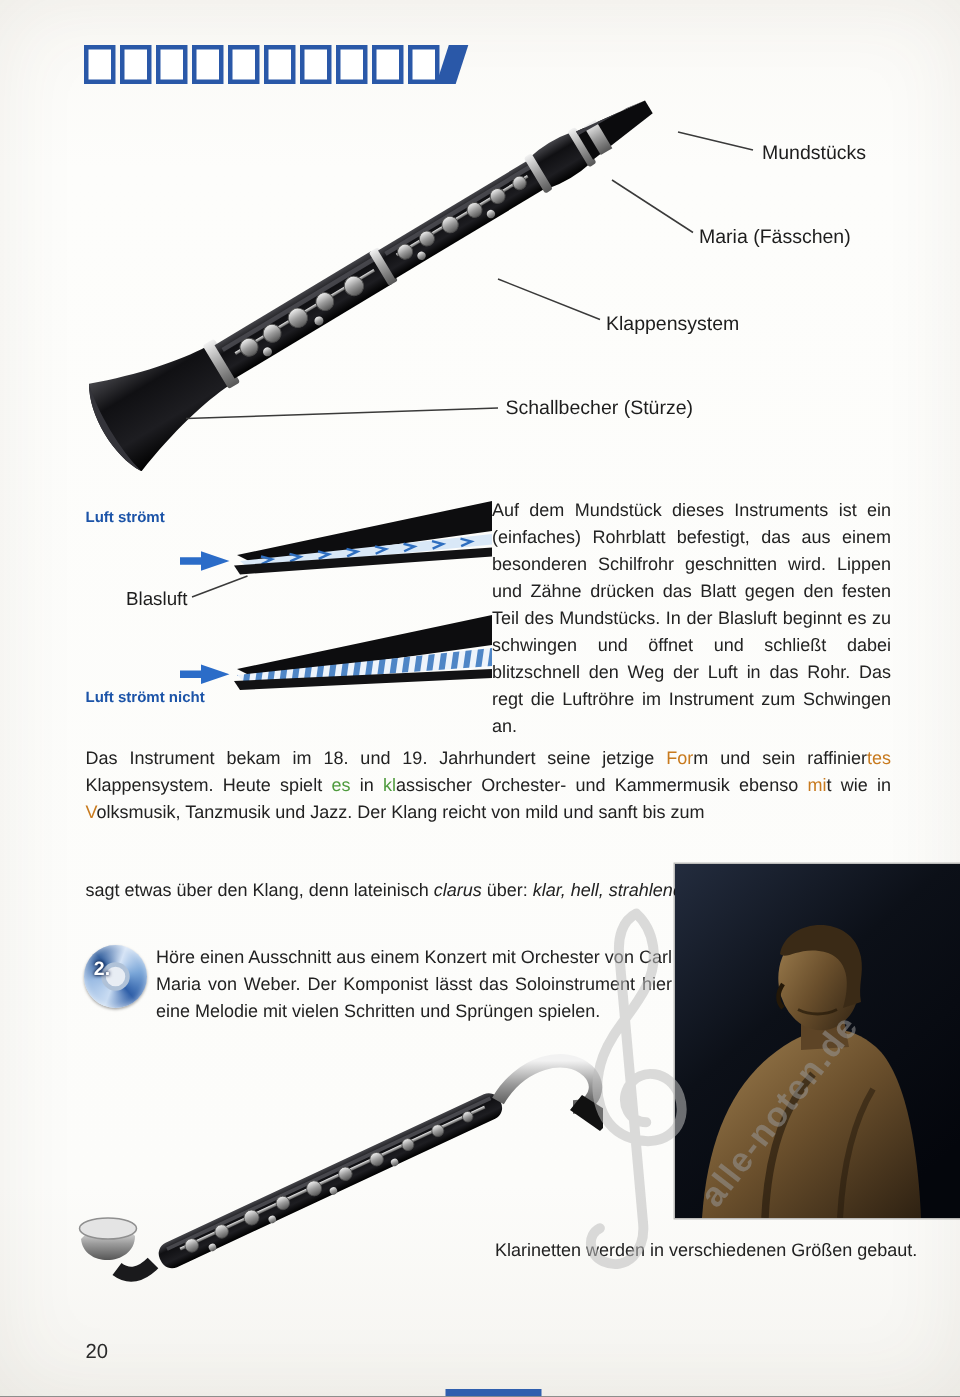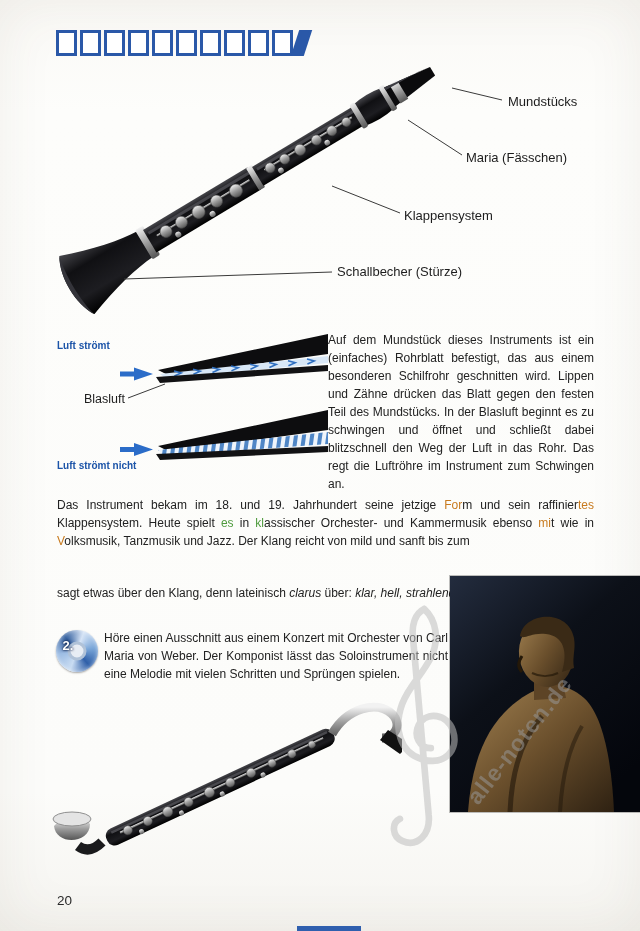--- a/index.html
+++ b/index.html
@@ -181,21 +181,21 @@
 
   <div class="abs body-text" style="left:328px;top:331px;width:266px">Auf dem Mundstück dieses Instruments ist ein (einfaches) Rohrblatt befestigt, das aus einem besonderen Schilfrohr geschnitten wird. Lippen und Zähne drücken das Blatt gegen den festen Teil des Mundstücks. In der Blasluft beginnt es zu schwingen und öffnet und schließt dabei blitzschnell den Weg der Luft in das Rohr. Das regt die Luftröhre im Instrument zum Schwingen an.</div>
 
   <div class="abs body-text" style="left:57px;top:496px;width:537px"><span>Das Instrument bekam im 18. und 19. Jahrhundert seine jetzige </span><span class="seg-orange">For</span><span>m und sein raffinier</span><span class="seg-orange">tes</span><span> Klappensystem. Heute spielt </span><span class="seg-green">es</span><span> in </span><span class="seg-green">kl</span><span>assischer Orchester- und Kammermusik ebenso </span><span class="seg-orange">mi</span><span>t wie in </span><span class="seg-orange">V</span><span>olksmusik, Tanzmusik und Jazz. Der Klang reicht von mild und sanft bis zum</span></div>
 
   <div class="abs body-text" style="left:57px;top:584px;width:420px;text-align:left"><span>sagt etwas über den Klang, denn lateinisch </span><span class="seg-i">clarus</span><span> über: </span><span class="seg-i">klar, hell, strahlend.</span></div>
 
   <div class="abs cd-icon" style="left:56px;top:630px">
     <span class="cd-number">2.</span>
   </div>
-  <div class="abs body-text" style="left:104px;top:629px;width:344px">Höre einen Ausschnitt aus einem Konzert mit Orchester von Carl Maria von Weber. Der Komponist lässt das Soloinstrument nicht eine Melodie mit vielen Schritten und Sprüngen spielen.</div>
+  <div class="abs body-text" style="left:104px;top:629px;width:344px">Höre einen Ausschnitt aus einem Konzert mit Orchester von Carl Maria von Weber. Der Komponist lässt das Soloinstrument hier eine Melodie mit vielen Schritten und Sprüngen spielen.</div>
 
   <div class="abs statue-photo" style="left:450px;top:576px;width:190px;height:236px">
     <svg width="190" height="236" viewBox="0 0 190 236">
       <defs>
         <linearGradient id="bgDark" x1="0" y1="0" x2="0.7" y2="1">
           <stop offset="0" stop-color="#232c3e"></stop>
           <stop offset="0.45" stop-color="#0c1018"></stop>
           <stop offset="1" stop-color="#04060c"></stop>
         </linearGradient>
         <linearGradient id="bronze" x1="0" y1="0" x2="1" y2="1">
@@ -243,19 +243,20 @@
       <circle cx="224" cy="104" r="2.5" fill="url(#silver)"></circle>
     </g>
     <path d="M 60 150 C 52 158 44 160 36 154" stroke="#1a1a1c" stroke-width="10" fill="none"></path>
     <path d="M 48 132 C 48 152 14 154 12 134 L 18 128 L 42 126 Z" fill="url(#silver)"></path>
     <ellipse cx="30" cy="127" rx="19" ry="7" fill="#e4e4e4" stroke="#8f8f8f" stroke-width="1"></ellipse>
     <path d="M 290 42 C 305 16 335 8 350 22 C 360 32 354 46 340 46" stroke="url(#silver)" stroke-width="9" fill="none"></path>
     <path d="M 346 38 L 368 52 L 358 62 L 338 48 Z" fill="#111"></path>
   </svg>
 
   <div class="abs body-text" style="left:330px;top:824px;width:302px;text-align:left">
+    <div><span>Klarinetten werden in verschiedenen Größen gebaut.</span></div>
   </div>
 
   <div class="abs page-number" style="left:57px;top:893px">20</div>
 
   <div class="abs page-edge-mark" style="left:297px;top:926px;width:64px;height:5px"></div>
 
 </div>
 
 </body></html>

